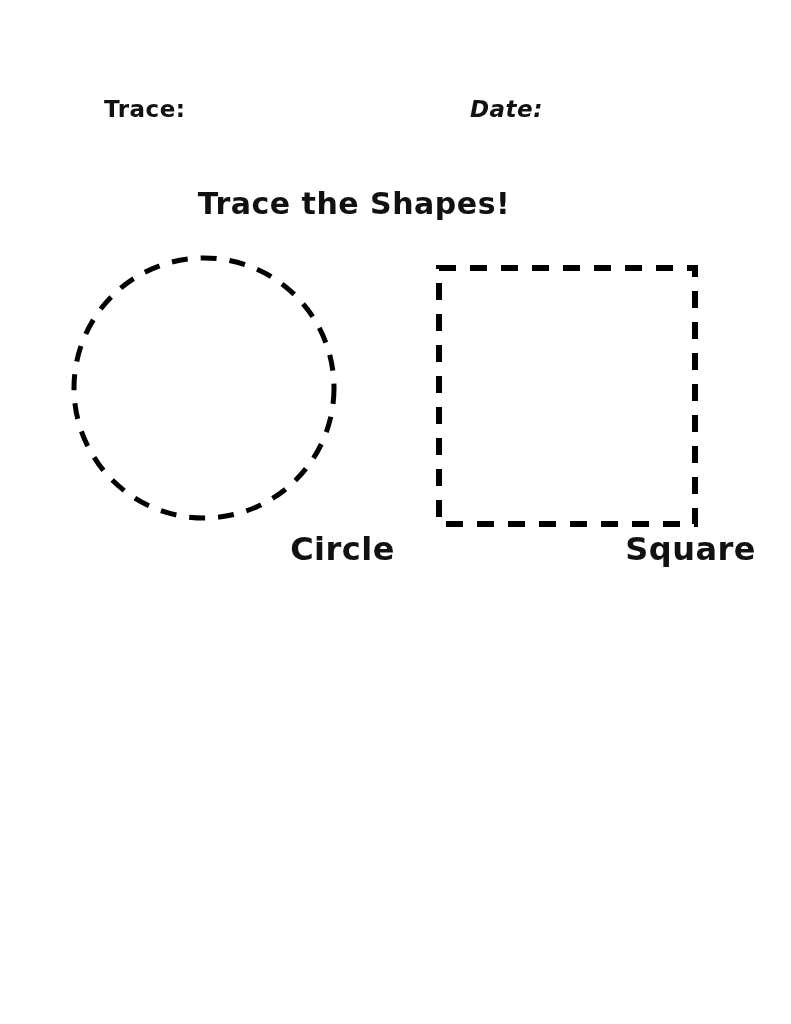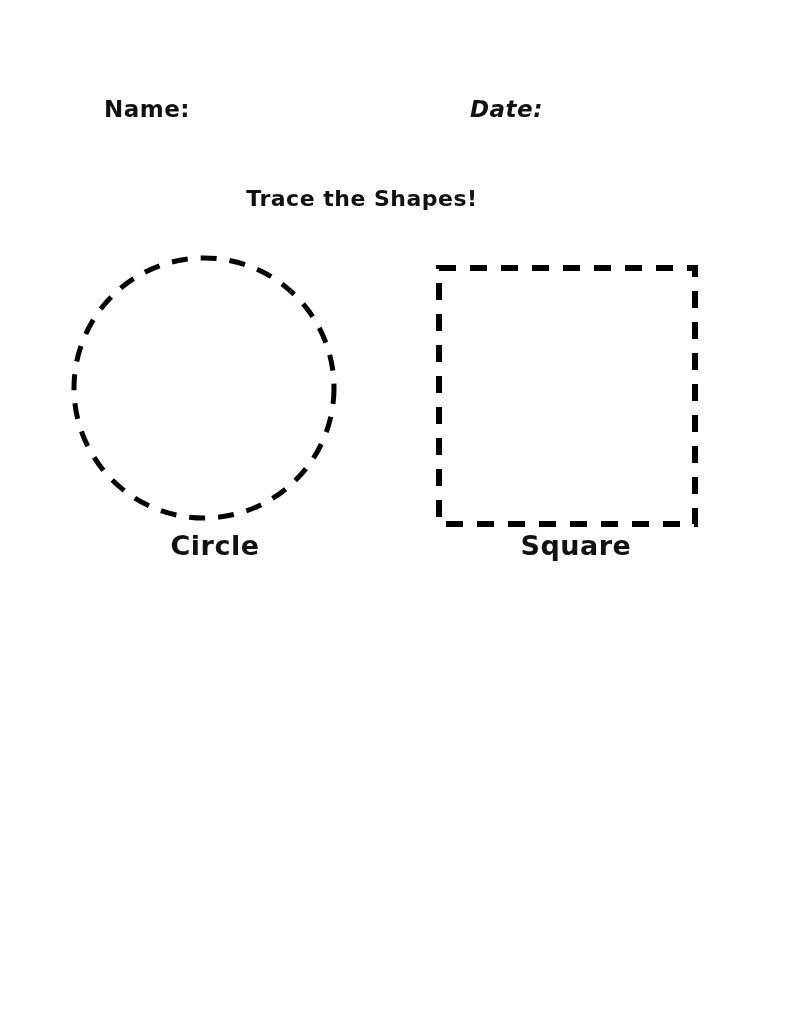--- a/index.html
+++ b/index.html
@@ -40,26 +40,26 @@
     color: #111;
     white-space: nowrap;
   }
   .field-name { left: 104px; top: 0; }
   .field-date { left: 470px; top: 0; font-style: italic; }
 
   
   .worksheet-title {
     position: absolute;
     top: 186px;
-    left: 12px;
+    left: 4px;
     width: 700px;
     text-align: center;
     font-family: "DejaVu Sans", sans-serif;
     font-weight: bold;
-    font-size: 22px;
+    font-size: 30px;
     letter-spacing: 0.5px;
     color: #111;
   }
 
   
   .grid {
     position: absolute;
     top: 248px;
     left: 0;
     width: 791px;
@@ -86,37 +86,37 @@
     display: block;
     width: 360px;
     height: 280px;
   }
 
   .shape-label {
     position: absolute;
     left: 0;
     top: 282px;
     width: 360px;
-    text-align: center;
+    text-align: right;
     font-family: "DejaVu Sans", sans-serif;
     font-weight: bold;
-    font-size: 27px;
+    font-size: 32px;
     letter-spacing: 0.5px;
     color: #111;
   }
   .cell-rectangle .shape-label { top: 288px; }
   .cell-triangle  .shape-label { top: 288px; }
 </style>
 </head>
 <body>
 
 <div class="page">
 
   <div class="header-row">
-    <div class="field-label field-name">Name:</div>
+    <div class="field-label field-name">Trace:</div>
     <div class="field-label field-date">Date:</div>
   </div>
 
   <div class="worksheet-title">Trace the Shapes!</div>
 
   <div class="grid">
 
     <div class="cell cell-circle">
       <div class="shape-area">
         <svg viewBox="0 0 360 280" xmlns="http://www.w3.org/2000/svg">

